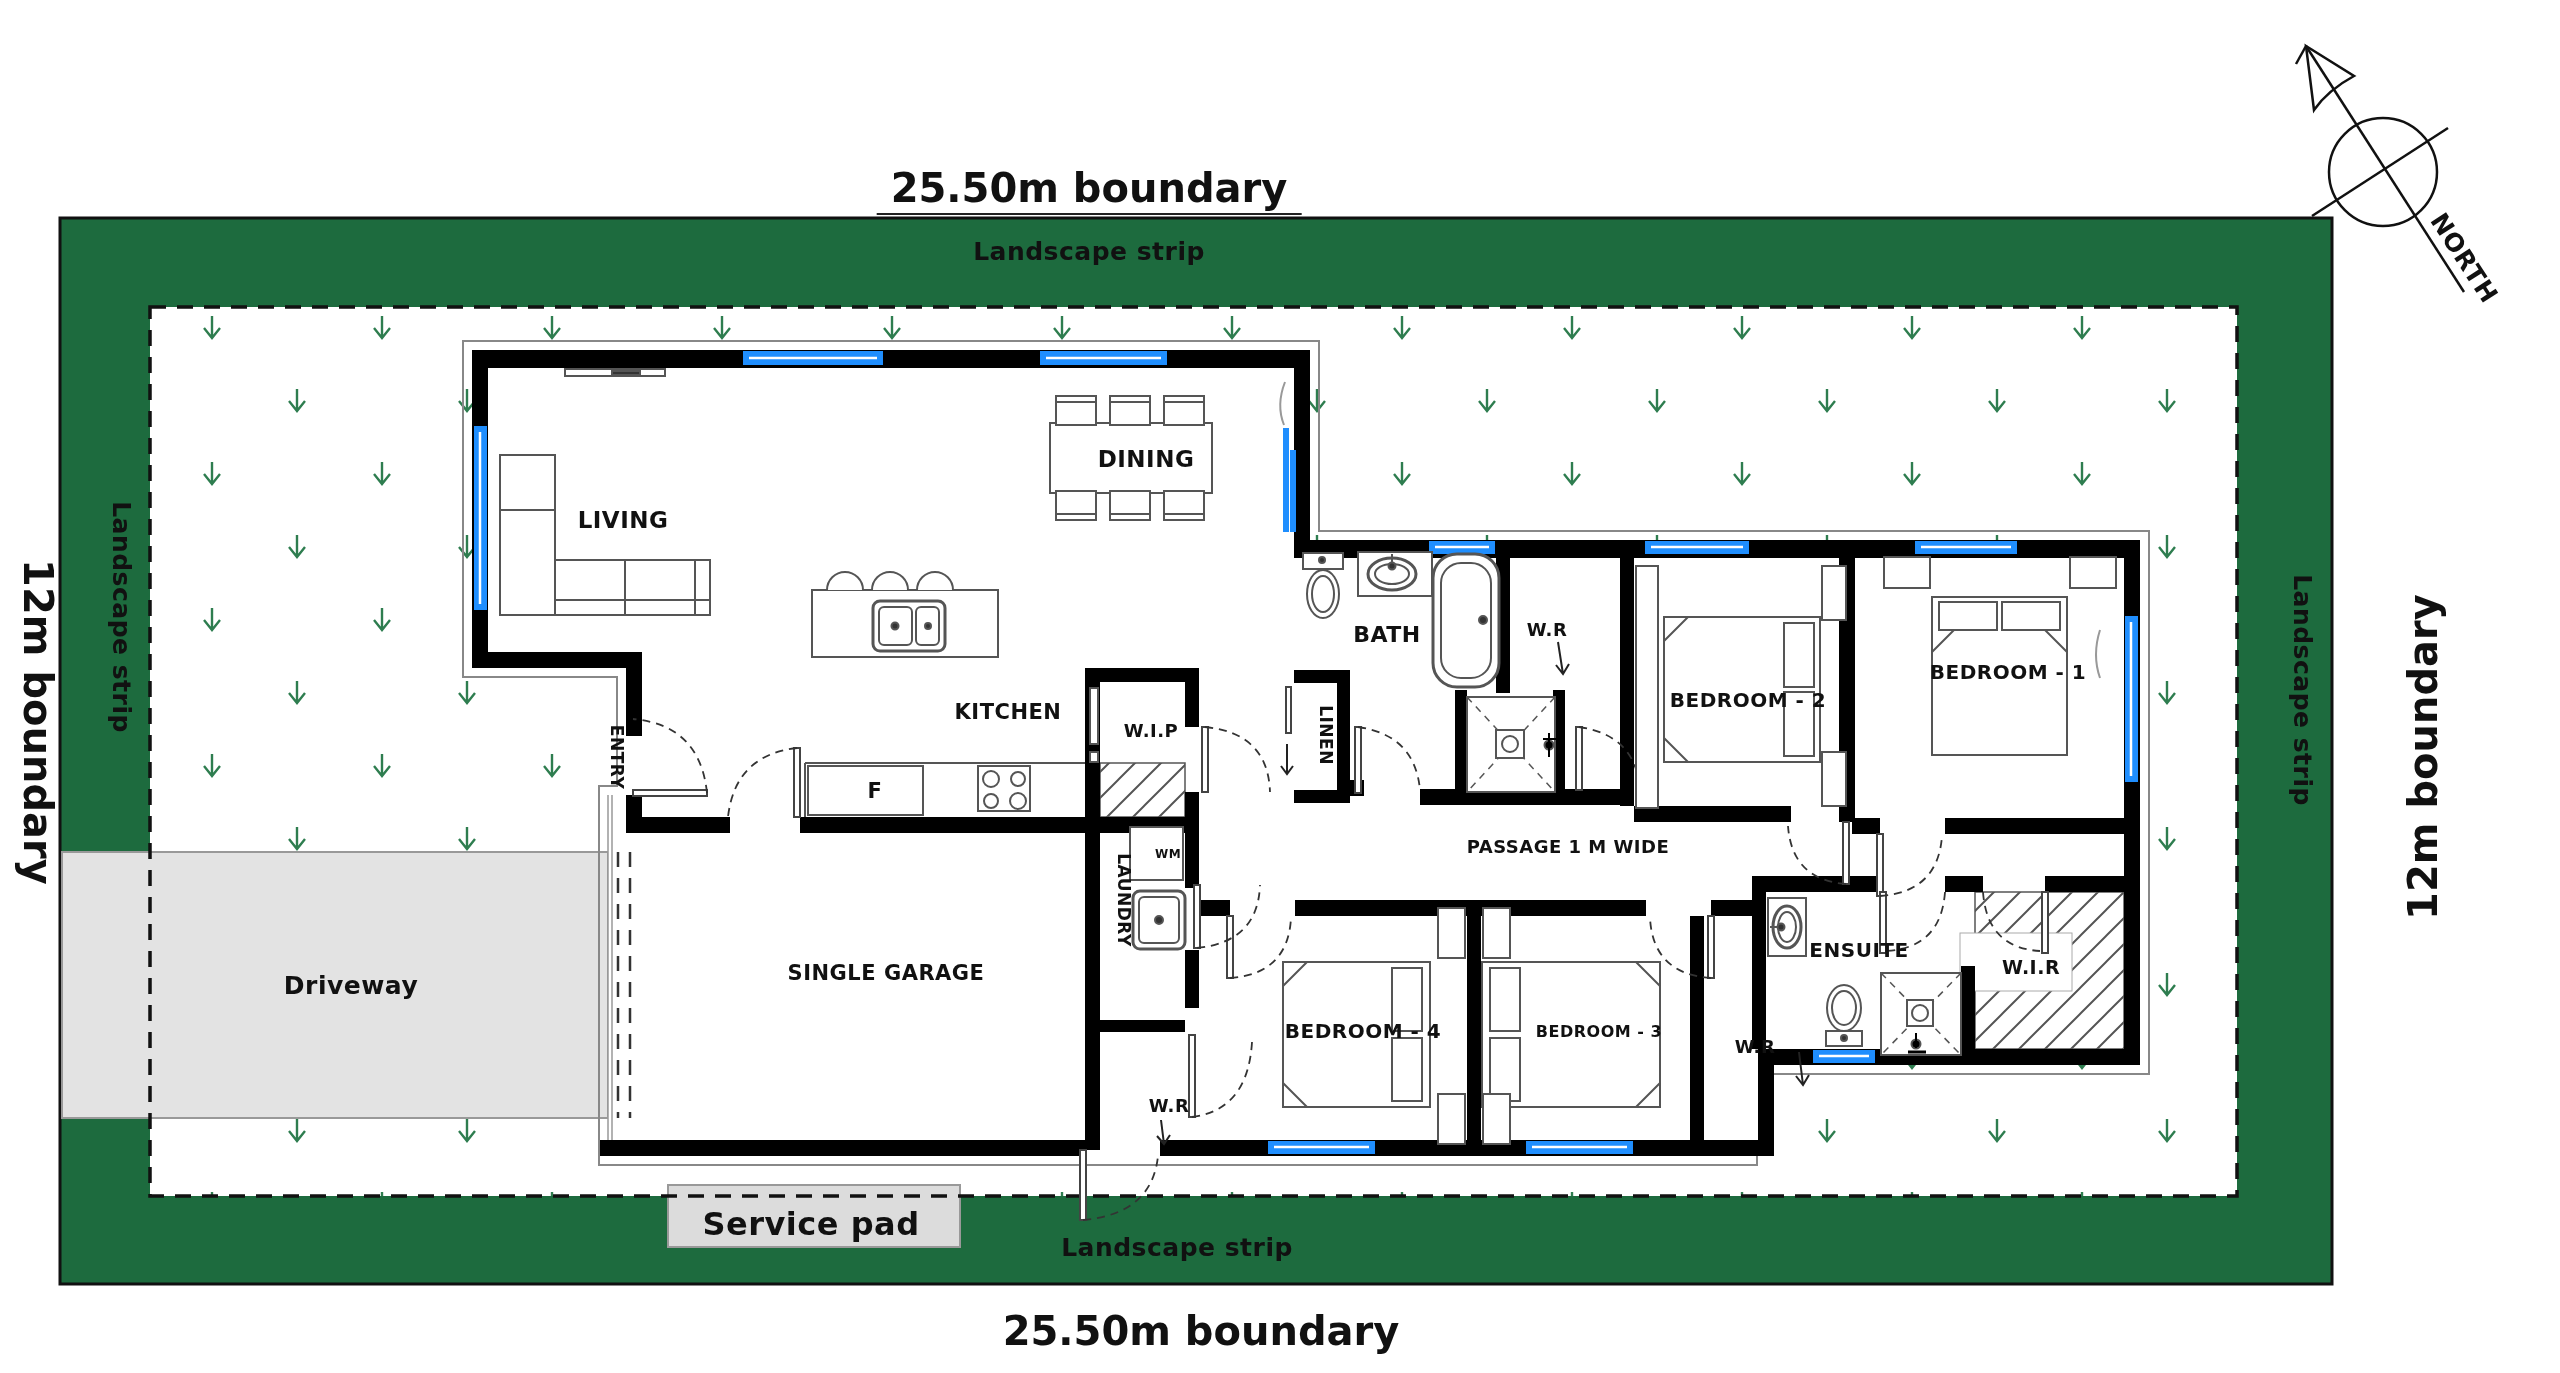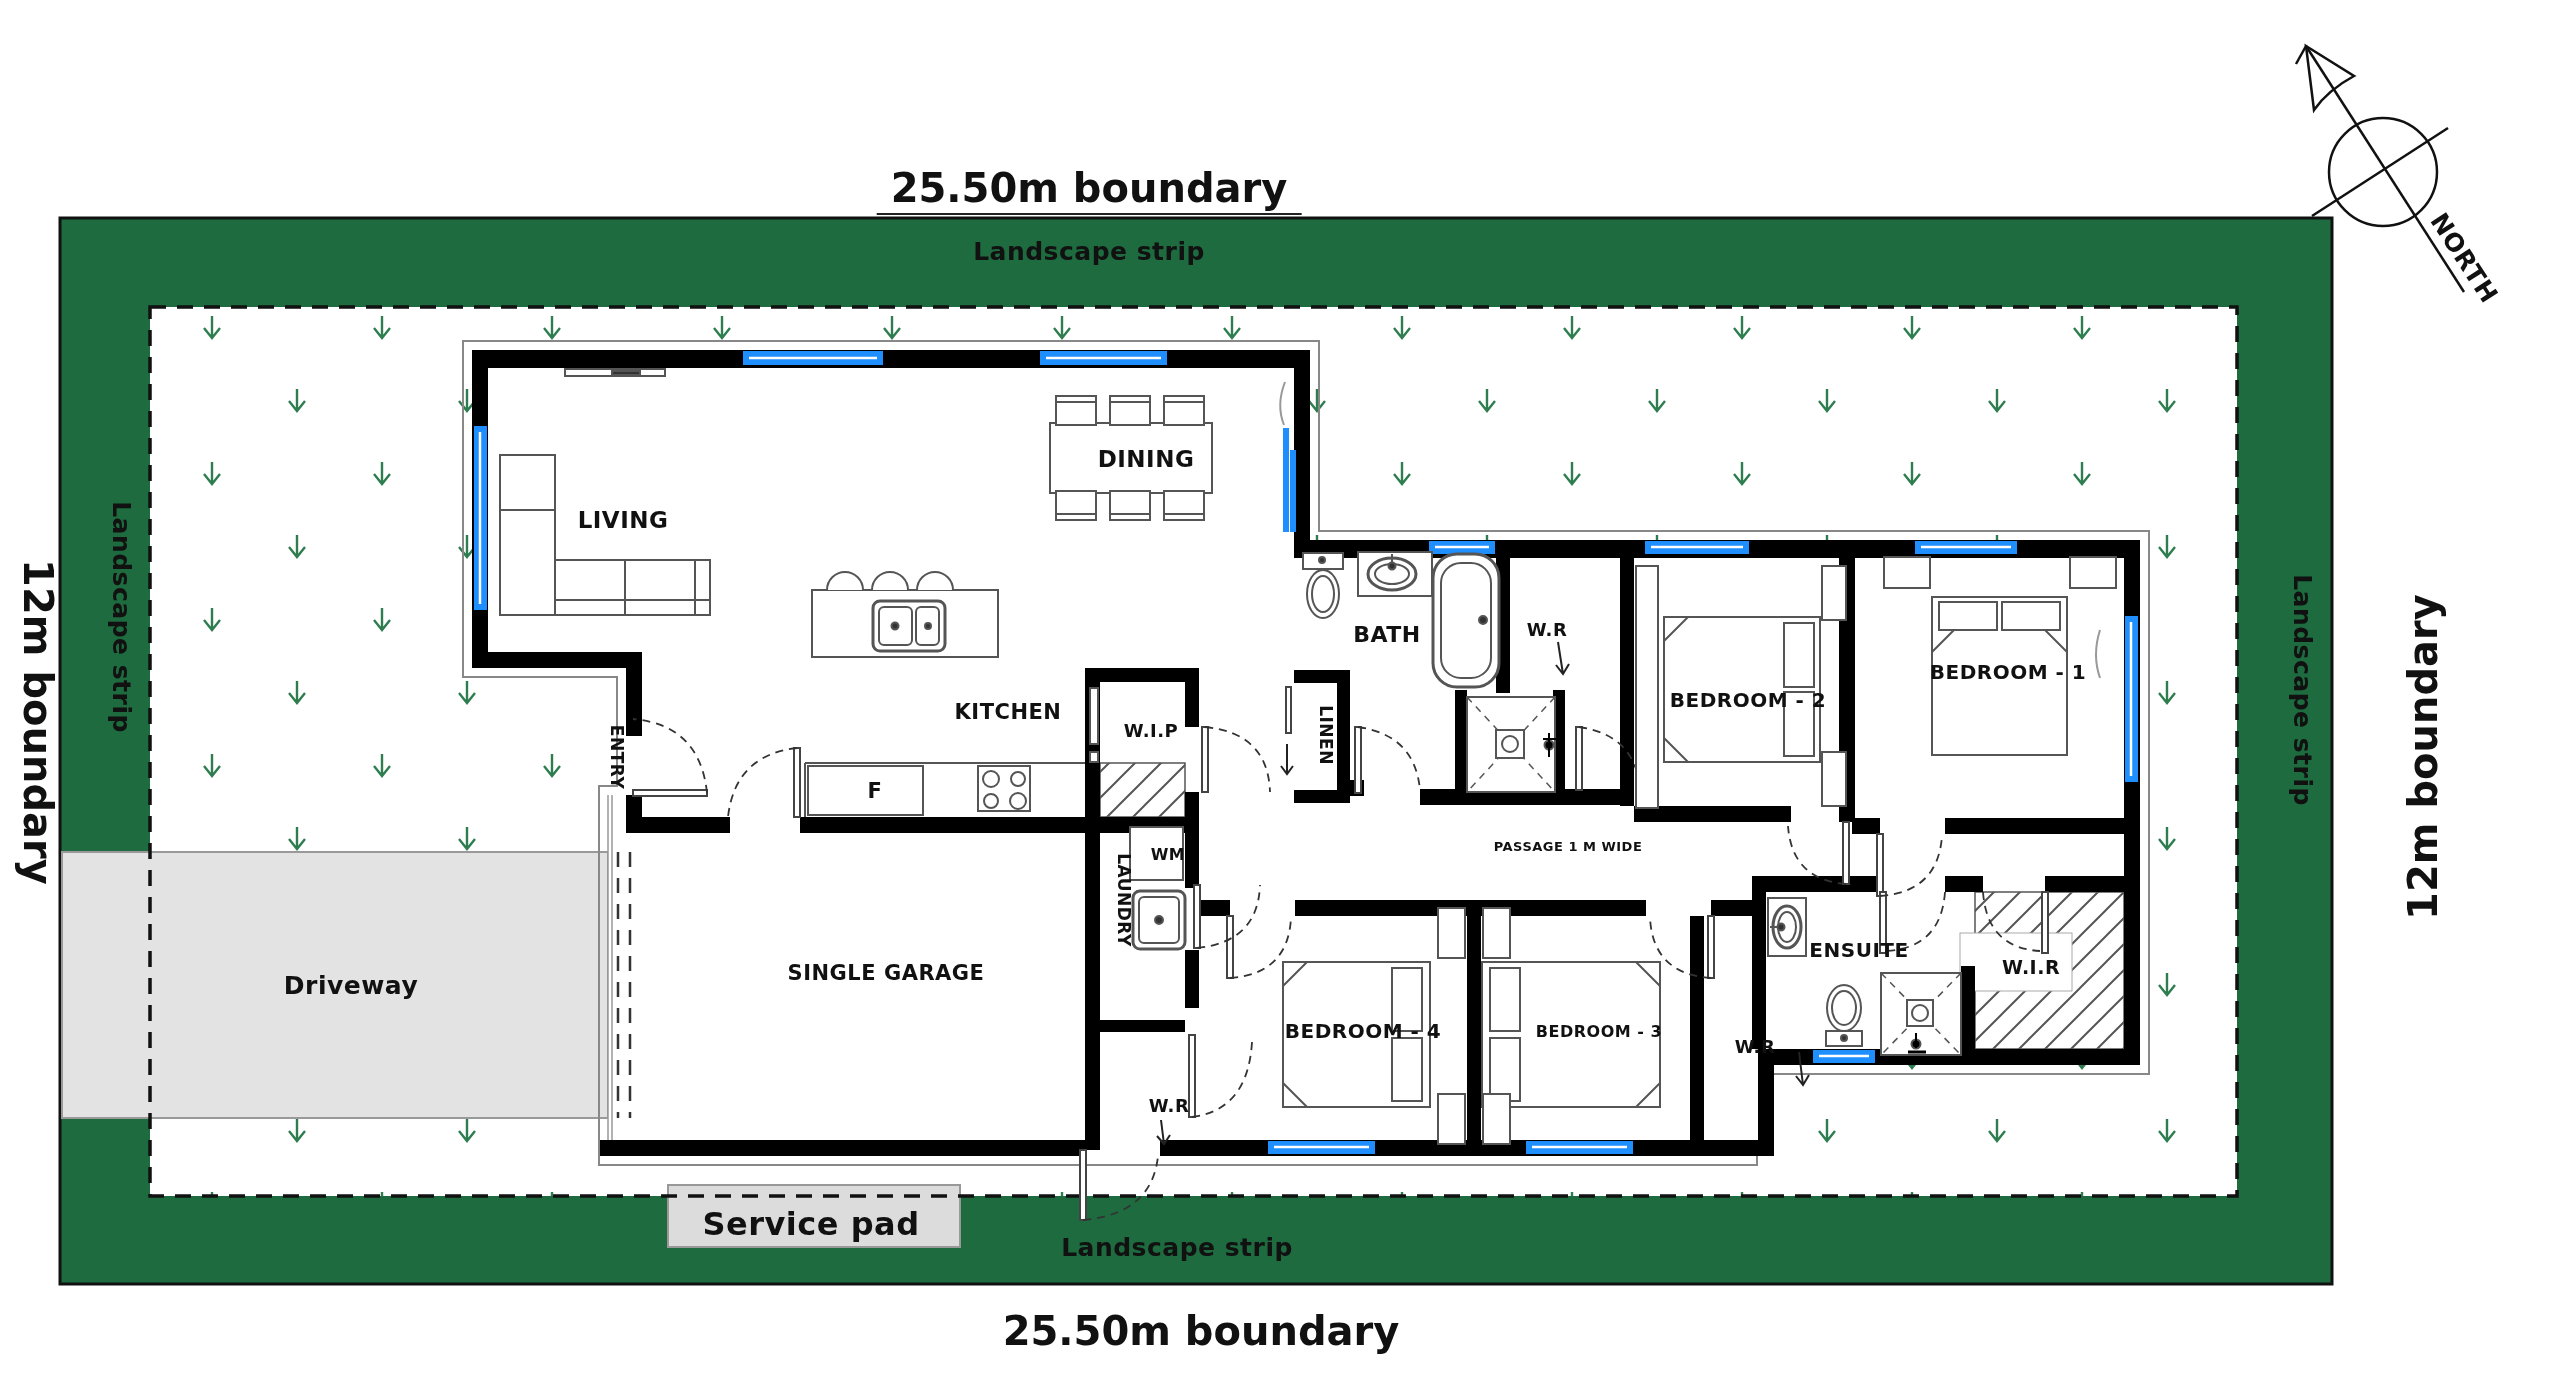--- a/index.html
+++ b/index.html
@@ -372,26 +372,26 @@
       <div class="lbl big" style="left: 2412px; top: 757px; font-size: 40px; transform: translate(-50%, -50%) rotate(-90deg);">12m boundary</div>
       <div class="lbl" style="left: 2291px; top: 690px; font-size: 25px; transform: translate(-50%, -50%) rotate(90deg);">Landscape strip</div>
       <div class="lbl" style="left: 2453px; top: 258px; font-size: 25px; transform: translate(-50%, -50%) rotate(57deg);">NORTH</div>
       <div class="lbl" style="left: 612px; top: 520px; font-size: 23px; transform: translate(-50%, -50%);">LIVING</div>
       <div class="lbl" style="left: 1135px; top: 459px; font-size: 23px; transform: translate(-50%, -50%);">DINING</div>
       <div class="lbl" style="left: 997px; top: 712px; font-size: 21px; transform: translate(-50%, -50%);">KITCHEN</div>
       <div class="lbl" style="left: 606px; top: 757px; font-size: 17px; transform: translate(-50%, -50%) rotate(90deg);">ENTRY</div>
       <div class="lbl" style="left: 1140px; top: 730px; font-size: 18px; transform: translate(-50%, -50%);">W.I.P</div>
       <div class="lbl" style="left: 875px; top: 973px; font-size: 21px; transform: translate(-50%, -50%);">SINGLE GARAGE</div>
       <div class="lbl" style="left: 1113px; top: 900px; font-size: 17px; transform: translate(-50%, -50%) rotate(90deg);">LAUNDRY</div>
-      <div class="lbl" style="left: 1157px; top: 854px; font-size: 16px; transform: translate(-50%, -50%);">WM</div>
+      <div class="lbl" style="left: 1157px; top: 854px; font-size: 12px; transform: translate(-50%, -50%);">WM</div>
       <div class="lbl" style="left: 864px; top: 791px; font-size: 21px; transform: translate(-50%, -50%);">F</div>
       <div class="lbl" style="left: 1376px; top: 634px; font-size: 22px; transform: translate(-50%, -50%);">BATH</div>
       <div class="lbl" style="left: 1315px; top: 735px; font-size: 17px; transform: translate(-50%, -50%) rotate(90deg);">LINEN</div>
       <div class="lbl" style="left: 1536px; top: 629px; font-size: 18px; transform: translate(-50%, -50%);">W.R</div>
-      <div class="lbl" style="left: 1557px; top: 846px; font-size: 13px; transform: translate(-50%, -50%);">PASSAGE 1 M WIDE</div>
+      <div class="lbl" style="left: 1557px; top: 846px; font-size: 18px; transform: translate(-50%, -50%);">PASSAGE 1 M WIDE</div>
       <div class="lbl" style="left: 1737px; top: 684px; font-size: 20px; transform: translate(-50%, -50%); margin-top: 16px;">BEDROOM - 2</div>
       <div class="lbl" style="left: 1997px; top: 672px; font-size: 20px; transform: translate(-50%, -50%);">BEDROOM - 1</div>
       <div class="lbl" style="left: 1352px; top: 1031px; font-size: 20px; transform: translate(-50%, -50%);">BEDROOM - 4</div>
       <div class="lbl" style="left: 1588px; top: 1031px; font-size: 16px; transform: translate(-50%, -50%);">BEDROOM - 3</div>
       <div class="lbl" style="left: 1158px; top: 1105px; font-size: 18px; transform: translate(-50%, -50%);">W.R</div>
       <div class="lbl" style="left: 1744px; top: 1046px; font-size: 18px; transform: translate(-50%, -50%);">W.R</div>
       <div class="lbl" style="left: 1848px; top: 950px; font-size: 20px; transform: translate(-50%, -50%);">ENSUITE</div>
       <div class="lbl" style="left: 2020px; top: 967px; font-size: 19px; transform: translate(-50%, -50%);">W.I.R</div>
       <div class="lbl" style="left: 340px; top: 985px; font-size: 25px; transform: translate(-50%, -50%);">Driveway</div>
       <div class="lbl" style="left: 800px; top: 1224px; font-size: 32px; transform: translate(-50%, -50%);">Service pad</div>

